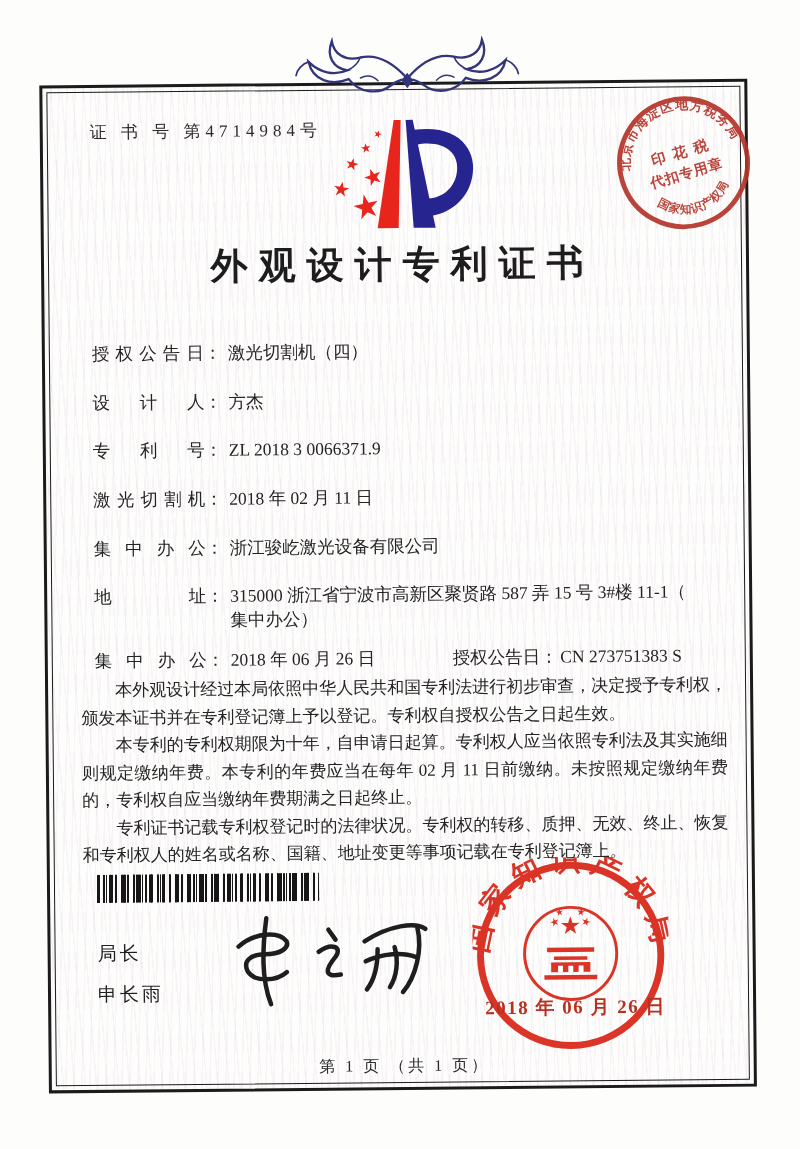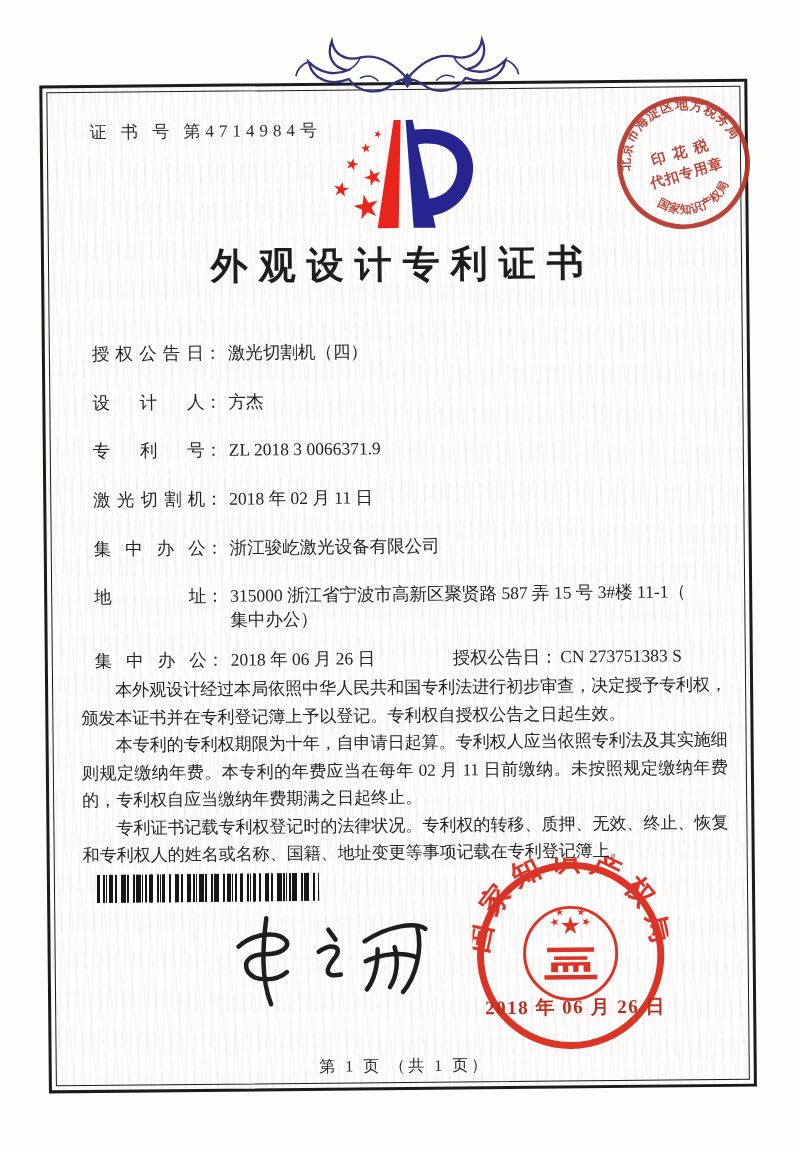--- a/index.html
+++ b/index.html
@@ -158,20 +158,24 @@
   </div>
 
   <div class="paras">
     <p>本外观设计经过本局依照中华人民共和国专利法进行初步审查，决定授予专利权，颁发本证书并在专利登记簿上予以登记。专利权自授权公告之日起生效。</p>
     <p>本专利的专利权期限为十年，自申请日起算。专利权人应当依照专利法及其实施细则规定缴纳年费。本专利的年费应当在每年 02 月 11 日前缴纳。未按照规定缴纳年费的，专利权自应当缴纳年费期满之日起终止。</p>
     <p>专利证书记载专利权登记时的法律状况。专利权的转移、质押、无效、终止、恢复和专利权人的姓名或名称、国籍、地址变更等事项记载在专利登记簿上。</p>
   </div>
 
   <div class="barcode"></div>
 
+  <div class="signer">
+    <div>局长</div>
+    <div>申长雨</div>
+  </div>
 
   <svg class="signature" viewBox="0 0 228 114">
     <g fill="none" stroke="#1e1e1e" stroke-width="4.5" stroke-linecap="round" stroke-linejoin="round">
       <path d="M22,44 C38,30 62,29 70,39 C73,46 64,52 48,52 C33,52 26,59 31,69 C38,80 60,79 70,70"></path>
       <path d="M50,16 C46,45 44,76 54,102"></path>
       <path d="M112,28 l7,10"></path>
       <path d="M102,50 C115,41 126,45 119,55 C108,68 107,76 124,73"></path>
       <path d="M148,40 C173,24 199,21 209,28"></path>
       <path d="M201,27 C206,49 199,76 186,91"></path>
       <path d="M161,48 C161,64 157,79 150,88"></path>

